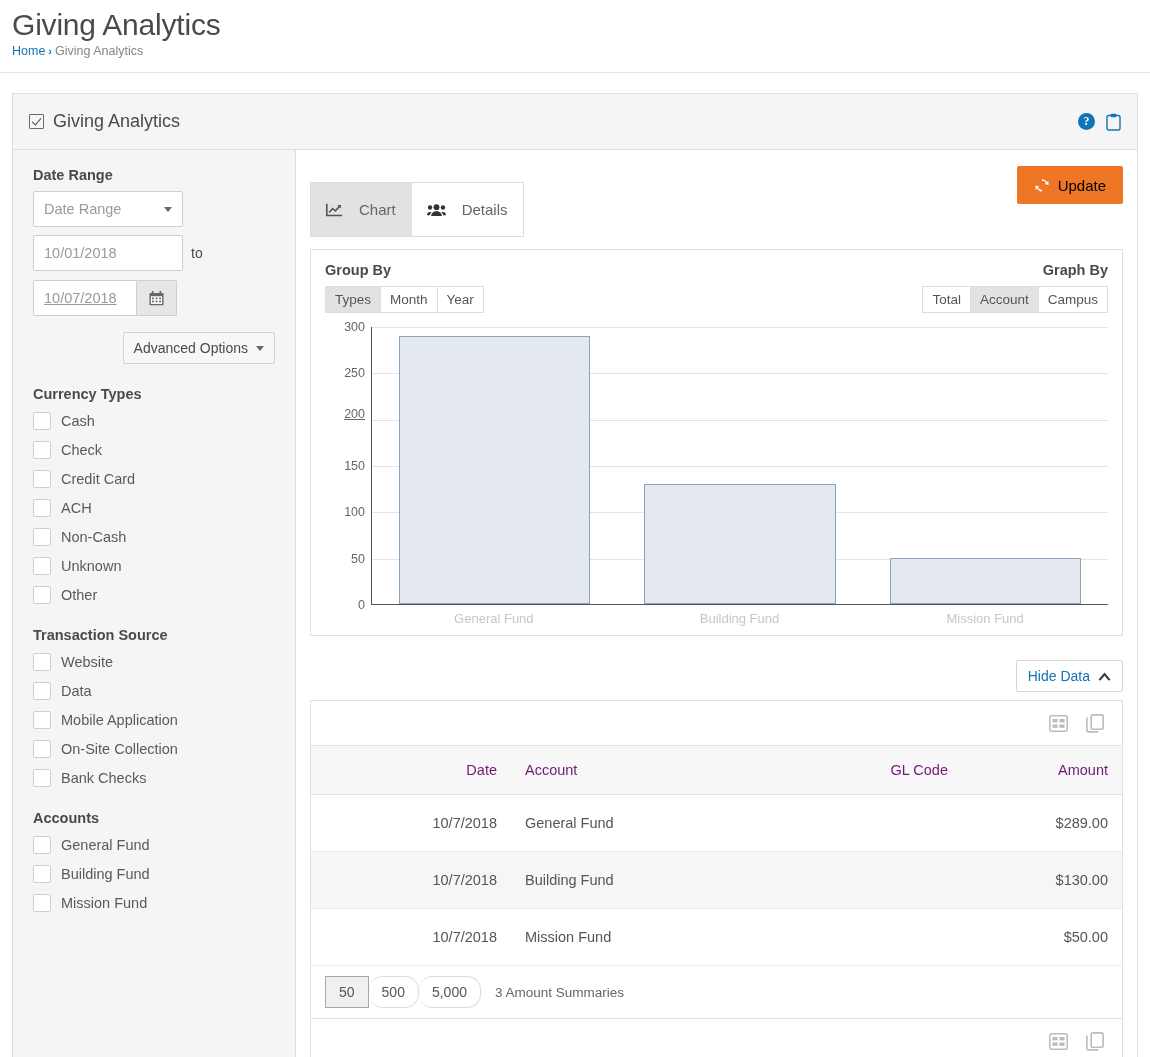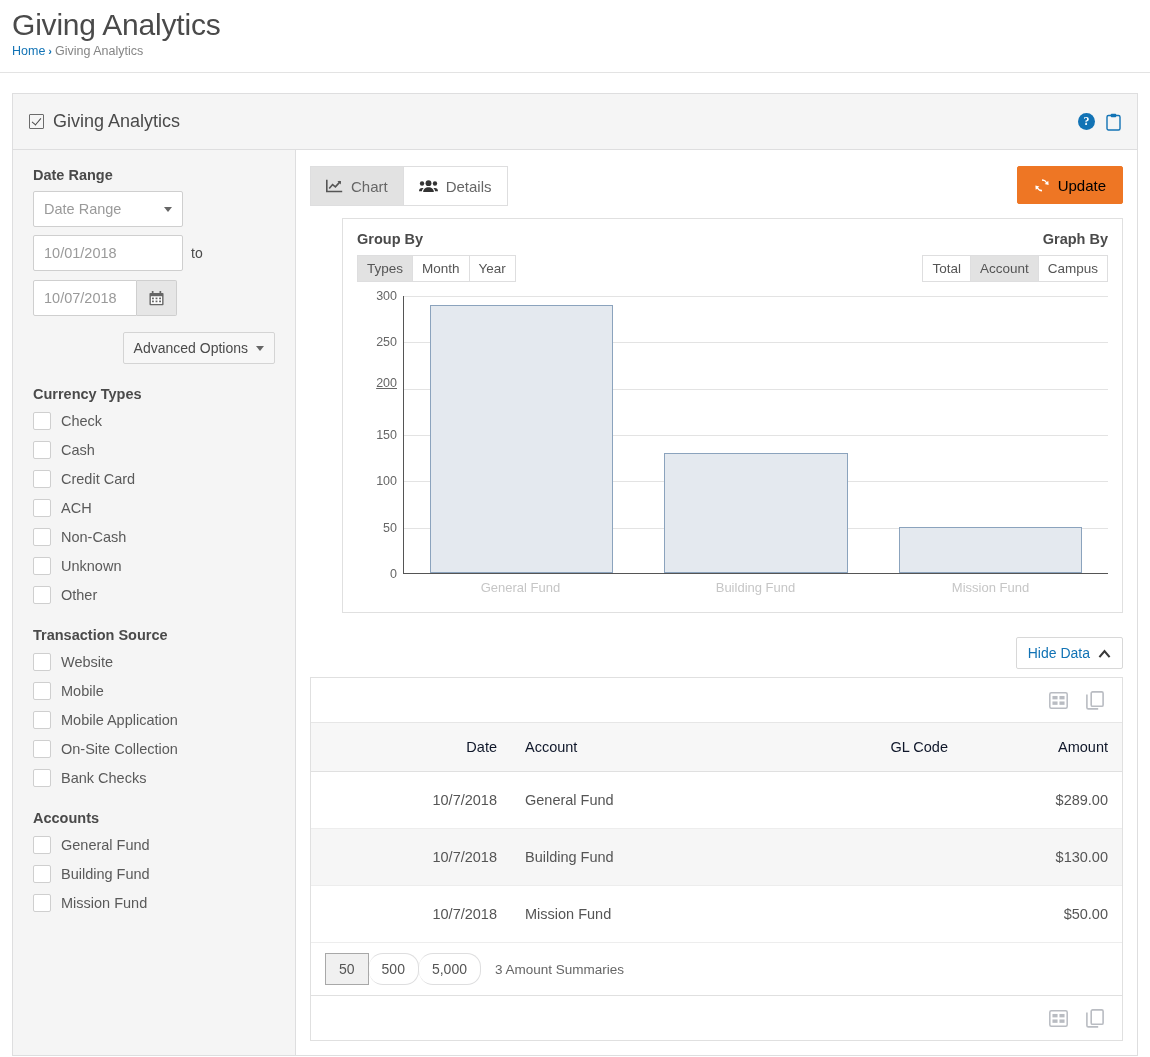--- a/index.html
+++ b/index.html
@@ -79,21 +79,21 @@
   }
   .sel-box { width: 150px; justify-content: space-between; margin-bottom: 8px;}
   .caret {
     width: 0; height: 0; border-left: 4.5px solid transparent;
     border-right: 4.5px solid transparent; border-top: 5px solid #666;
   }
   .date-row { display: flex; align-items: center; gap: 8px; margin-bottom: 9px; }
   .txt-box { width: 150px; }
   .to-lbl { font-size: 14px; color: #4a4a4a; }
   .date-group { display: flex; width: 150px; margin-bottom: 9px;}
-  .date-group .txt-box { border-radius: 2px 0 0 2px; width: 104px;}
+  .date-group .txt-box { border-radius: 2px 0 0 2px; width: 104px; text-decoration: underline;}
   .cal-btn {
     width: 40px; border: 1px solid #cfcfcf; border-left: none;
     background: #e6e6e6; border-radius: 0 2px 2px 0;
     display:flex; align-items:center; justify-content:center;
   }
   .adv-wrap { display:flex; justify-content:flex-end; margin-top: 16px; }
   .adv-btn {
     background: #f7f7f7; border: 1px solid #d4d4d4; border-radius: 2px;
     font-size: 14px; color: #4a4a4a; padding: 7px 10px;
     display:flex; align-items:center; gap: 8px;
@@ -103,32 +103,33 @@
     width: 18px; height: 18px; border: 1px solid #cfcfcf; background:#fff; border-radius:2px;
   }
   .chk-text { font-size: 14.5px; color: #5a5a5a; }
 
   
   .content { flex: 1; padding: 16px 14px 14px 14px; background:#fff; }
   .toolbar { display: flex; align-items: flex-start; justify-content: space-between; }
   .tabs { display: flex; }
   .tab {
     border: 1px solid #dededf; background: #fff; color: #666;
-    font-size: 15px; padding: 9px 15px; display:flex; align-items:center; gap:8px;
-    height: 40px;
+    font-size: 15px; padding: 9px 15px; display:flex; align-items:center; gap:16px;
+    height: 55px;
+    margin-top: 16px;
   }
   .tab.active { background: #e2e2e2; }
   .tab + .tab { border-left: none; }
   .btn-update {
     background: #ee7624; color: #000000; border: 1px solid #ee7624;
     border-radius: 2px; font-size: 15px; padding: 0 16px; height: 38px;
     display: flex; align-items: center; gap: 8px;
   }
 
-  .chart-card { border: 1px solid #e0e0e0; margin-top: 12px; padding: 12px 14px 16px 14px; margin-left: 32px; }
+  .chart-card { border: 1px solid #e0e0e0; margin-top: 12px; padding: 12px 14px 8px 14px; }
   .chart-top { display: flex; justify-content: space-between; align-items: flex-start; }
   .grp-label { font-size: 14.5px; font-weight: bold; color: #4a4a4a; margin-bottom: 8px; }
   .bgroup { display: flex; }
   .bgroup .bi {
     border: 1px solid #dededf; background: #fff; color: #555;
     font-size: 13.5px; padding: 5px 9px;
   }
   .bgroup .bi + .bi { border-left: none; }
   .bgroup .bi.active { background: #e2e2e2; }
   .graph-by { text-align: right; }
@@ -159,21 +160,21 @@
 
   
   .grid { border: 1px solid #e0e0e0; margin-top: 8px; }
   .grid-actions {
     height: 44px; display: flex; align-items: center; justify-content: flex-end;
     gap: 18px; padding-right: 18px; background: #fff;
   }
   table.gtable { width: 100%; border-collapse: collapse; }
   table.gtable thead th {
     background: #f7f7f7; border-bottom: 1px solid #e0e0e0; border-top: 1px solid #e6e6e6;
-    font-size: 14.5px; font-weight: normal; color: #0f172a; padding: 16px 14px;
+    font-size: 14.5px; font-weight: normal; color: #701a75; padding: 16px 14px;
   }
   table.gtable tbody td {
     font-size: 14.5px; color: #555; padding: 20px 14px;
     border-bottom: 1px solid #ededed;
   }
   tr.striped td { background: #f6f6f6; }
   .c-date { text-align: right; width: 200px; }
   .c-acct { text-align: left; }
   .c-gl   { text-align: right; width: 270px; margin-top: 8px;}
   .c-amt  { text-align: right; width: 160px;}
@@ -260,25 +261,25 @@
         <button class="adv-btn">
           <span>Advanced Options</span>
           <span class="caret"></span>
         </button>
       </div>
 
       <div class="f-label spaced">Currency Types</div>
       <div>
         <div class="chk-row">
               <span class="chk-box-empty"></span>
+              <span class="chk-text">Cash</span>
+            </div>
+        <div class="chk-row">
+              <span class="chk-box-empty"></span>
               <span class="chk-text">Check</span>
-            </div>
-        <div class="chk-row">
-              <span class="chk-box-empty"></span>
-              <span class="chk-text">Cash</span>
             </div>
         <div class="chk-row">
               <span class="chk-box-empty"></span>
               <span class="chk-text">Credit Card</span>
             </div>
         <div class="chk-row">
               <span class="chk-box-empty"></span>
               <span class="chk-text">ACH</span>
             </div>
         <div class="chk-row">
@@ -296,21 +297,21 @@
       </div>
 
       <div class="f-label spaced">Transaction Source</div>
       <div>
         <div class="chk-row">
               <span class="chk-box-empty"></span>
               <span class="chk-text">Website</span>
             </div>
         <div class="chk-row">
               <span class="chk-box-empty"></span>
-              <span class="chk-text">Mobile</span>
+              <span class="chk-text">Data</span>
             </div>
         <div class="chk-row">
               <span class="chk-box-empty"></span>
               <span class="chk-text">Mobile Application</span>
             </div>
         <div class="chk-row">
               <span class="chk-box-empty"></span>
               <span class="chk-text">On-Site Collection</span>
             </div>
         <div class="chk-row">

